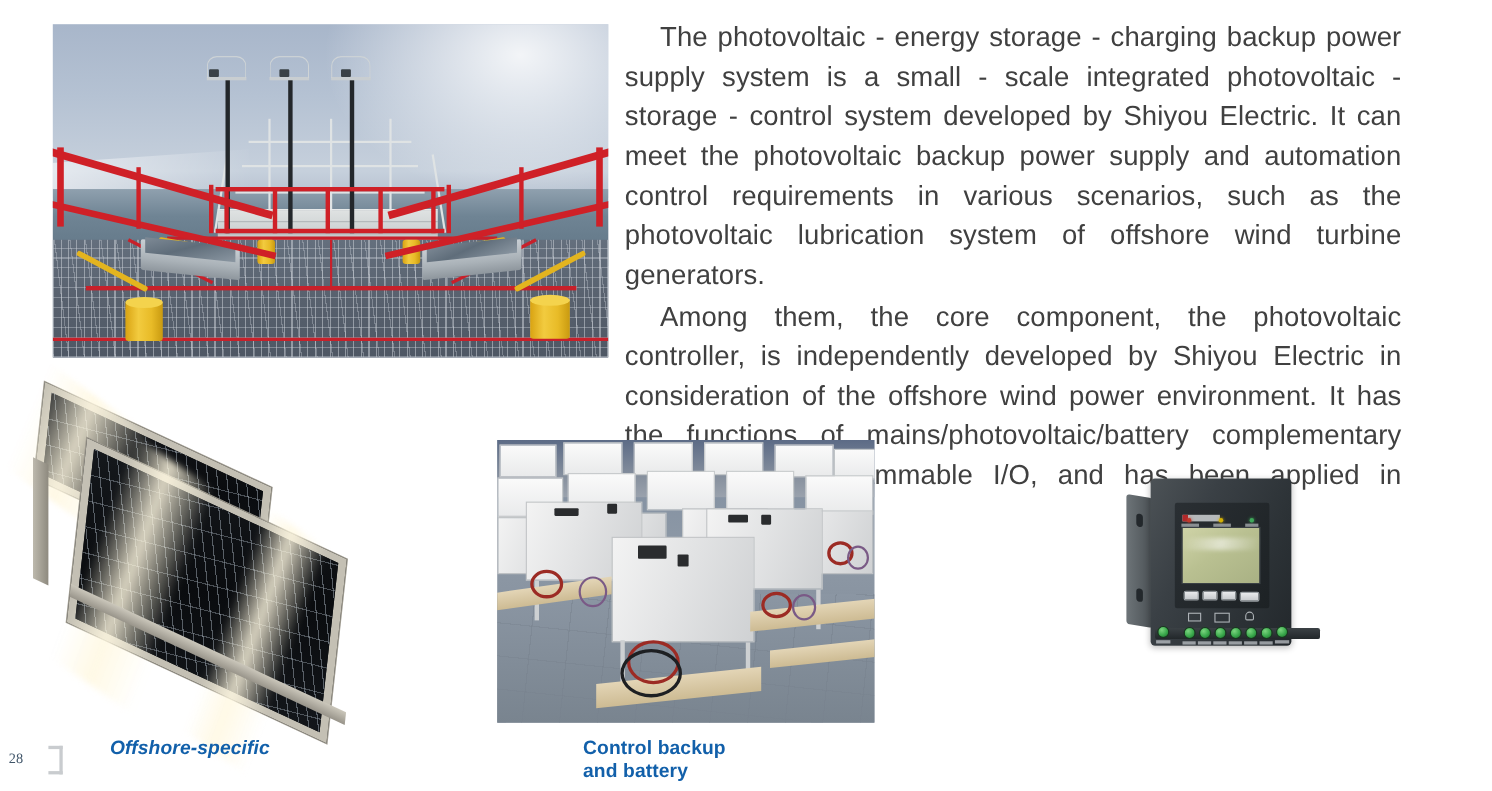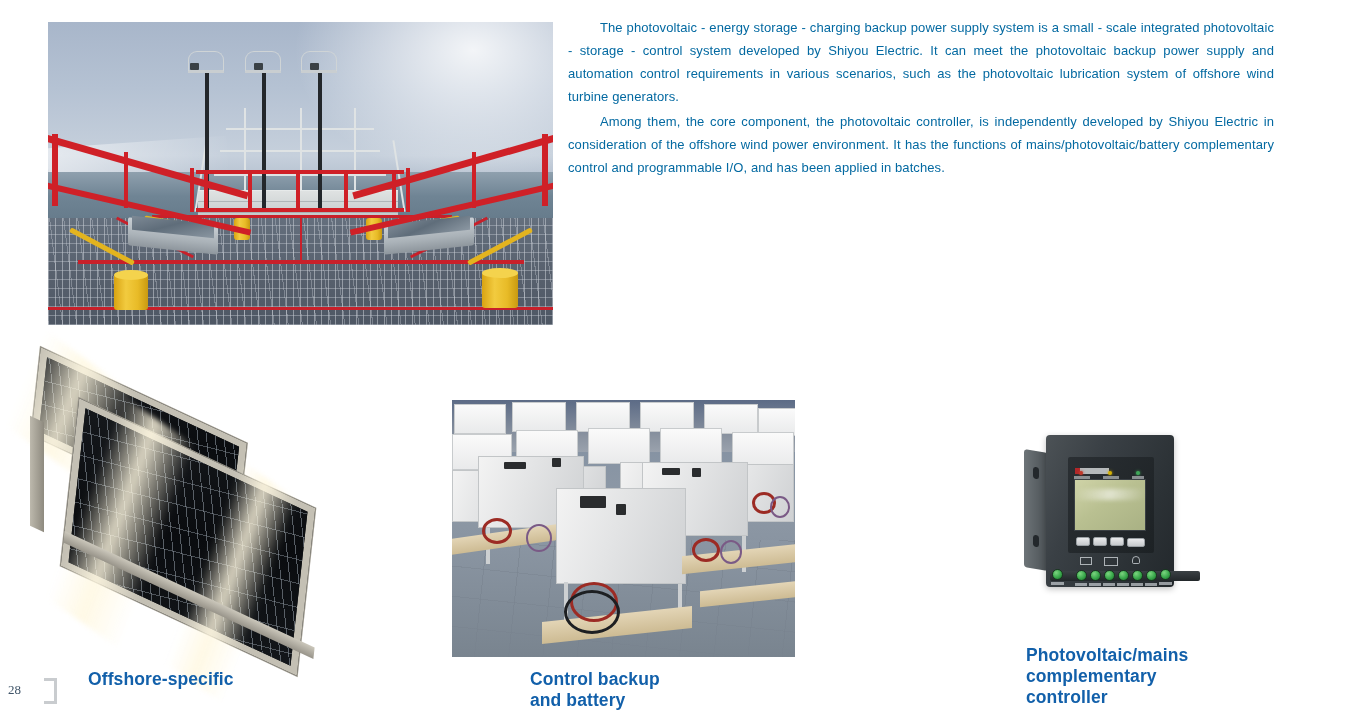--- a/index.html
+++ b/index.html
@@ -106,23 +106,23 @@
     position:absolute; background: linear-gradient(180deg,#c9cfd4 0%, #aab2b8 60%, #8e969d 100%);
     border-radius:2px;
   }
   .pv-glass {
     position:absolute; background: linear-gradient(160deg,#7e8a96 0%, #5f6d7a 45%, #8b97a2 100%);
   }
 
   
   .body-text {
     position: absolute; left: 568px; top: 16px; width: 706px;
-    color: #0369a1;
-    font-size: 13px;
-    line-height: 23px;
+    color: #404040;
+    font-size: 25px;
+    line-height: 36px;
     text-align: justify;
     letter-spacing: .1px;
   }
   .body-text p { text-indent: 32px; margin: 0; }
   .body-text p + p { margin-top: 2px; }
 
   
   
   .photo-panel {
     position:absolute; left: 0px; top: 383px; width: 350px; height: 285px;
@@ -240,21 +240,21 @@
 
   
   .caption {
     position:absolute;
     color:#1260AA;
     font-weight:bold;
     font-size:17.5px;
     line-height:21px;
     letter-spacing:.1px;
   }
-  #caption-panel      { left:88px; top:669px; width:240px; }
+  #caption-panel      { left:100px; top:669px; width:240px;font-style:italic; }
   #caption-cabinet    { left:530px; top:669px; width:240px; }
   #caption-controller { left:1026px; top:645px; width:250px; }
 
   
   .pagenum {
     position:absolute; left:8px; top:682px;
     color:#3f5468; font-size:13px;
     font-family:"Liberation Serif", serif;
   }
   .pagebracket {
@@ -480,22 +480,17 @@
 
   <div class="caption" id="caption-panel">
     <div>Offshore-specific</div>
   </div>
 
   <div class="caption" id="caption-cabinet">
     <div>Control backup</div>
     <div>and battery</div>
   </div>
 
-  <div class="caption" id="caption-controller">
-    <div>Photovoltaic/mains</div>
-    <div>complementary</div>
-    <div>controller</div>
-  </div>
 
   <div class="pagenum">28</div>
   <div class="pagebracket"></div>
 
 </div>
 
 </body></html>

